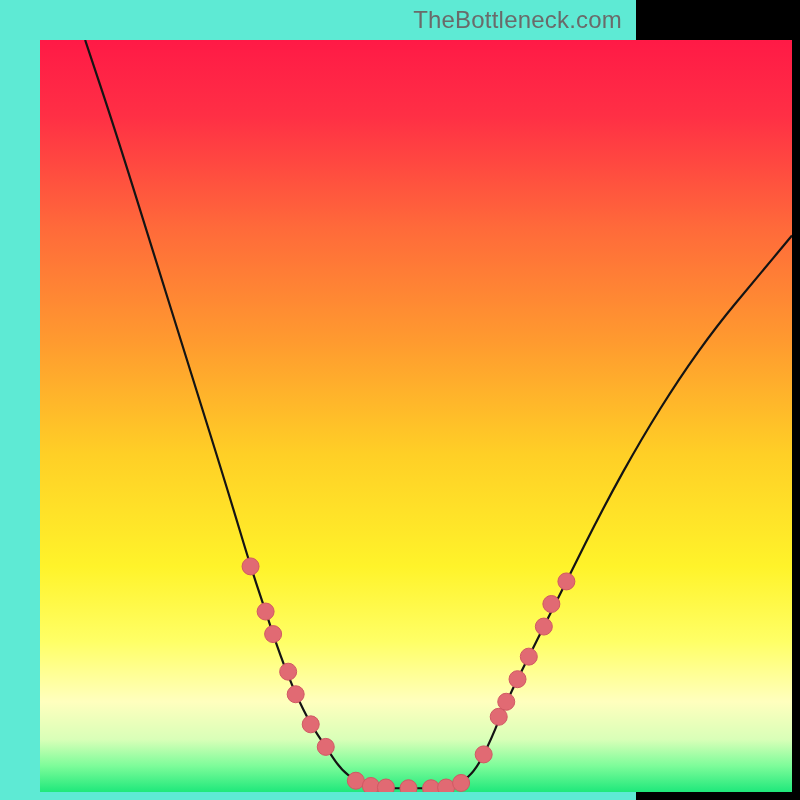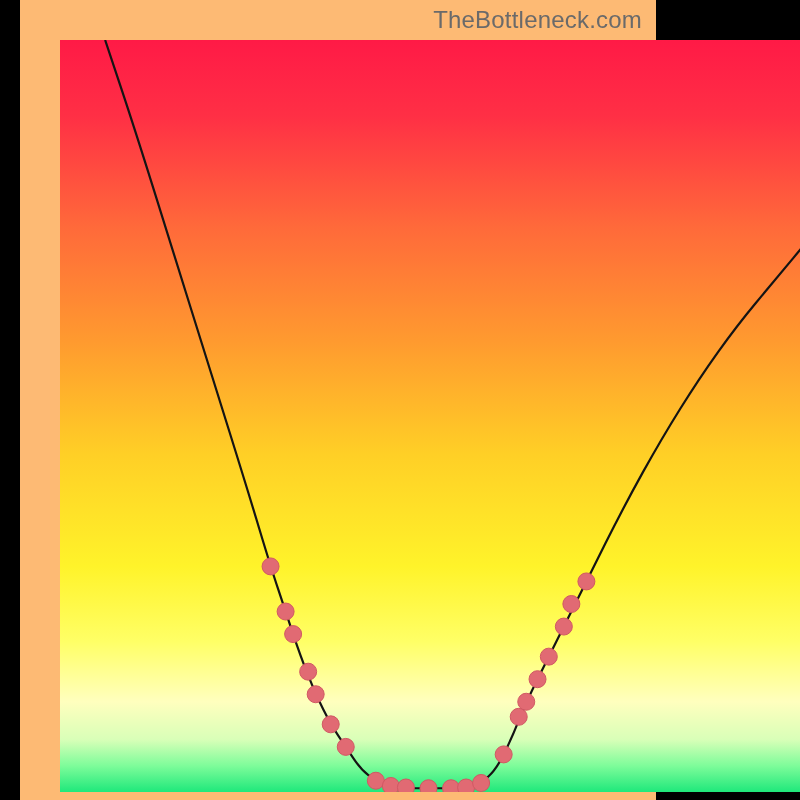--- a/index.html
+++ b/index.html
@@ -6,26 +6,25 @@
     margin: 0;
     padding: 0;
     width: 800px;
     height: 800px;
     background: #000;
     overflow: hidden;
     font-family: Arial, Helvetica, sans-serif;
   }
   .frame {
     position: absolute;
-    background: #fdba74;
+    background: #5eead4;
     width: 636px;
     height: 800px;
     top: 0;
     left: 0;
-    margin-left: 20px;
   }
   .plot-area {
     position: absolute;
     left: 40px;
     top: 40px;
     width: 752px;
     height: 752px;
     overflow: hidden;
   }
   .gradient {

